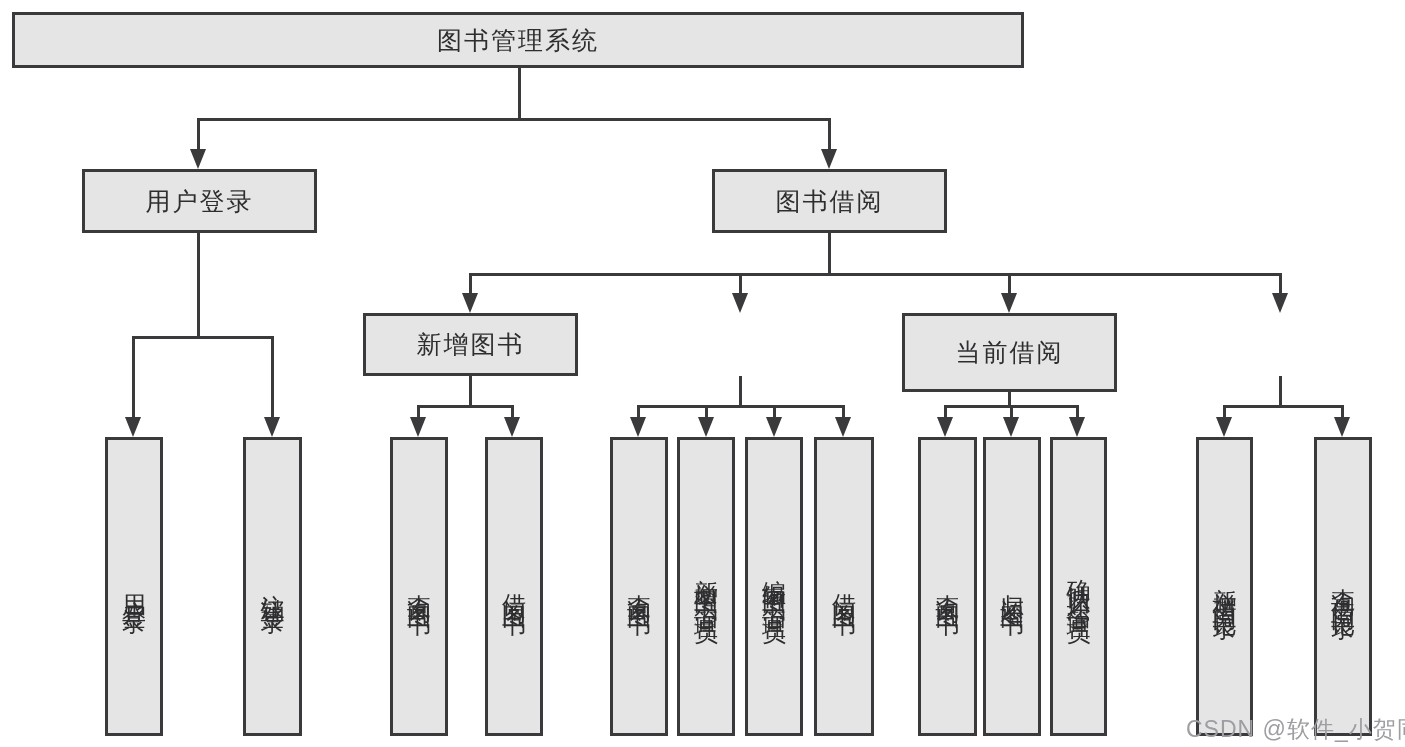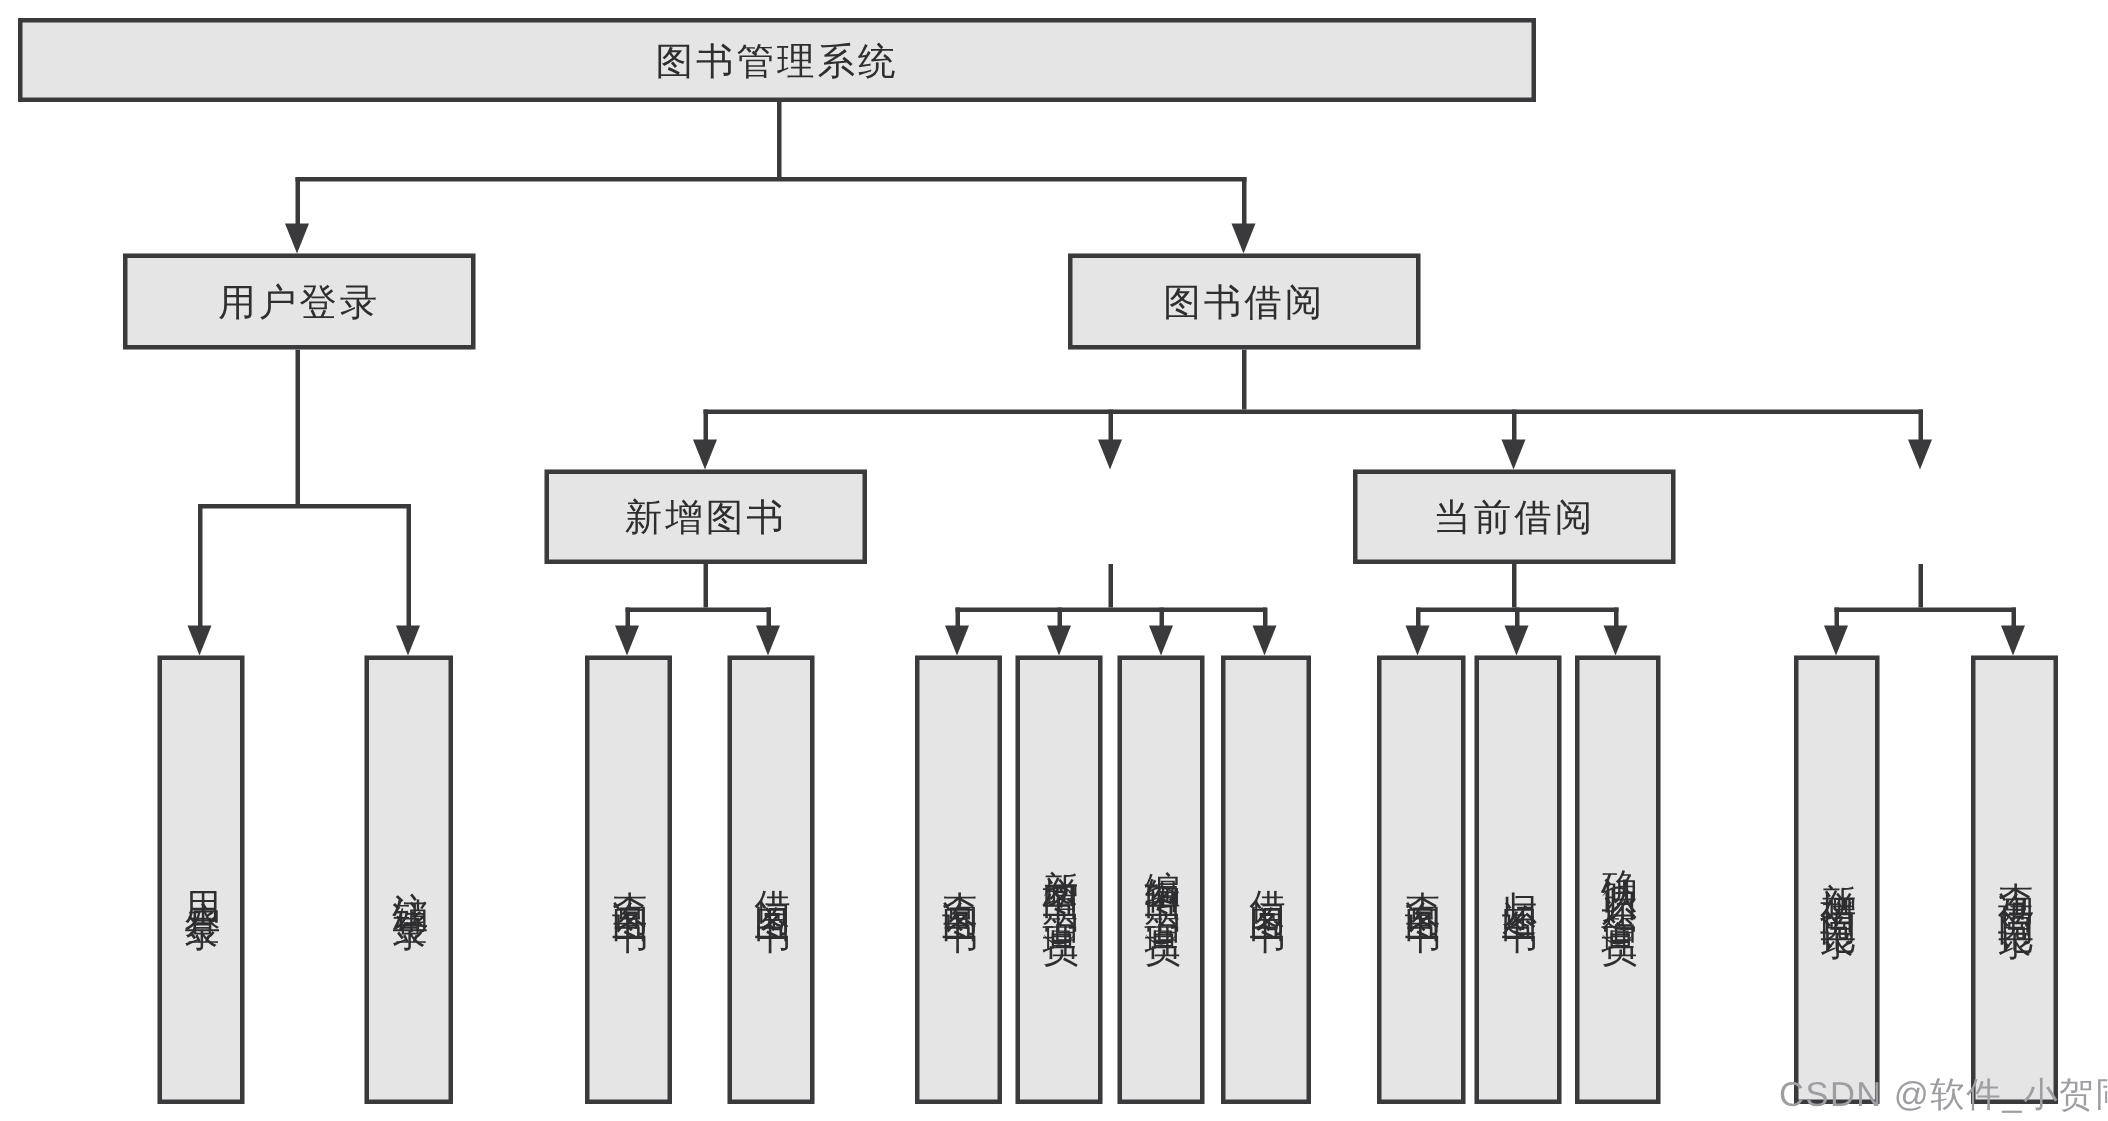--- a/index.html
+++ b/index.html
@@ -30,21 +30,21 @@
   }
 
   
   #b-root            { left:12px;   top:12px;  width:1012px; height:56px; }
   
   #b-user-login      { left:82px;   top:169px; width:235px;  height:64px; }
   #b-book-mgmt       { left:712px;  top:169px; width:235px;  height:64px; }
   
   #b-new-book-rec    { left:363px;  top:313px; width:215px;  height:63px; }
   #b-book-borrow     { left:633px;  top:313px; width:215px;  height:63px; }
-  #b-current-borrow  { left:902px;  top:313px; width:215px;  height:63px; }
+  #b-current-borrow  { left:902px;  top:313px; width:215px;  height:79px; }
   #b-borrow-records  { left:1173px; top:313px; width:215px;  height:63px; }
   
   .leaf              { top:437px; height:299px; }
   #b-leaf-user-login       { left:105px;  width:58px; }
   #b-leaf-logout           { left:243px;  width:59px; }
   #b-leaf-query-book-1     { left:390px;  width:58px; }
   #b-leaf-borrow-book-1    { left:485px;  width:58px; }
   #b-leaf-query-book-2     { left:610px;  width:58px; }
   #b-leaf-add-book         { left:677px;  width:58px; }
   #b-leaf-edit-book        { left:745px;  width:58px; }

